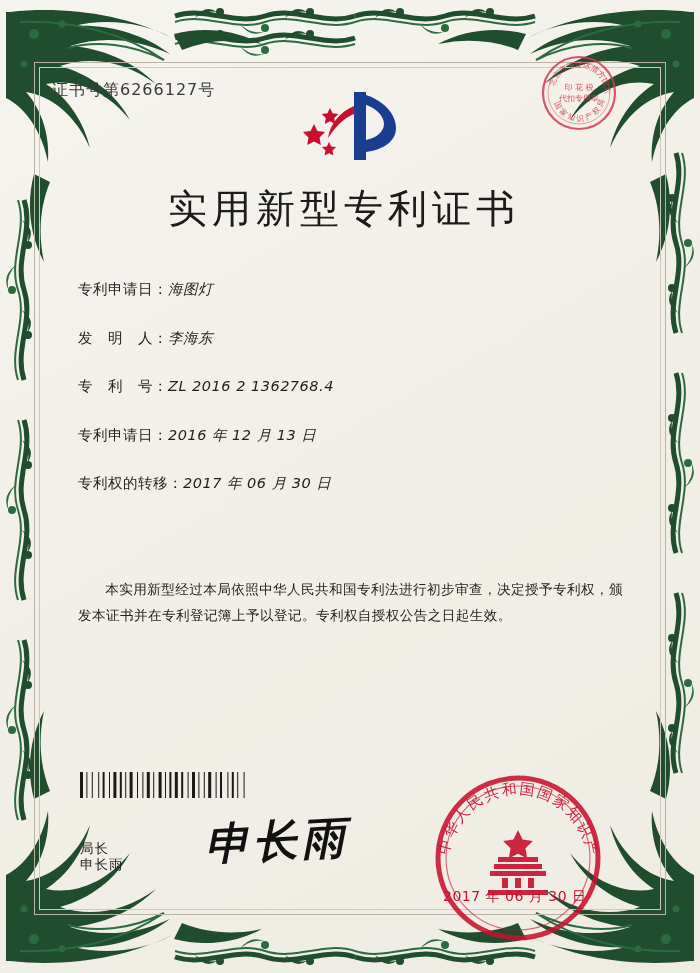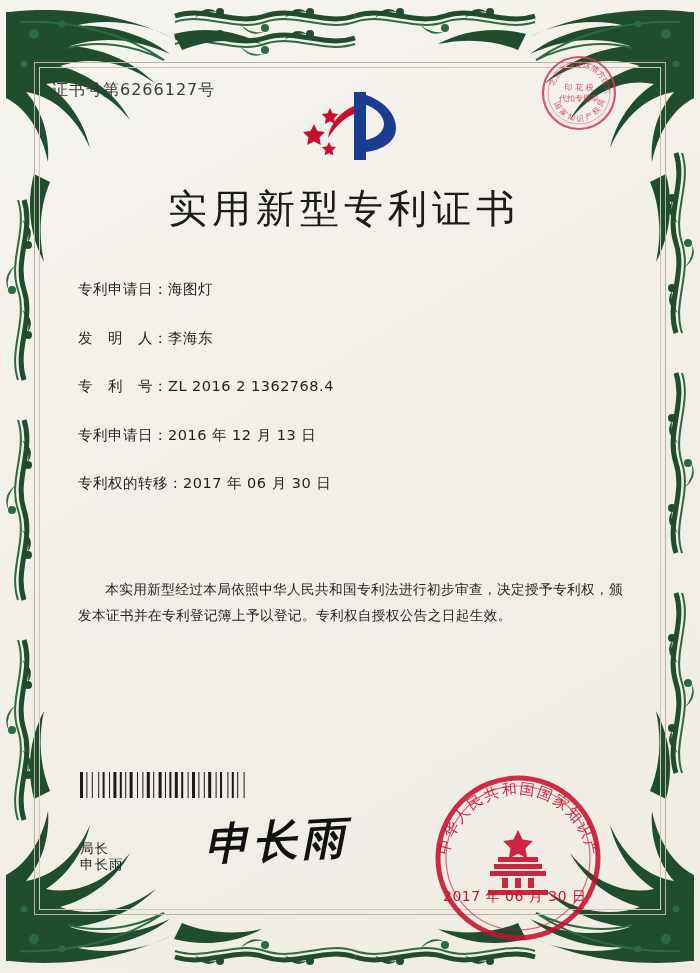--- a/index.html
+++ b/index.html
@@ -102,20 +102,21 @@
     color: #1f1f1f;
     margin-bottom: 29.5px;
     letter-spacing: 0.5px;
     white-space: nowrap;
   }
   .field-label {
     display: inline-block;
   }
   .field-value {
     display: inline-block;
+    font-style: italic;
   }
 
   
   .body-text {
     position: absolute;
     left: 78px;
     top: 578px;
     width: 545px;
     font-size: 13.6px;
     line-height: 26px;

